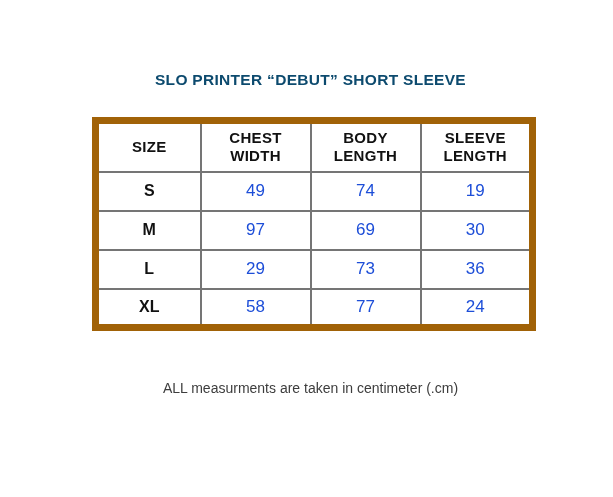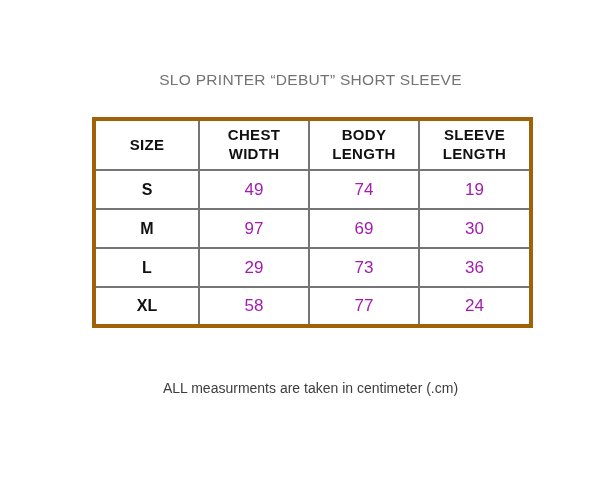--- a/index.html
+++ b/index.html
@@ -13,31 +13,31 @@
   .page {
     position: absolute;
     left: 0; top: 0; width: 613px; height: 497px;
     background: #ffffff;
   }
   .title {
     position: absolute;
     left: 92px; top: 71px; width: 437px;
     text-align: center;
     font-size: 15.5px;
-    font-weight: normal;
+    font-weight: bold;
     letter-spacing: 0.3px;
-    color: #737373;
+    color: #0c4a6e;
   }
   table.size-table {
     position: absolute;
     left: 92px; top: 117px;
     width: 437px;
     border-collapse: collapse;
     table-layout: fixed;
-    border: 4px solid #a16207;
+    border: 7px solid #a16207;
   }
   table.size-table th, table.size-table td {
     border: 2px solid #757575;
     text-align: center;
     vertical-align: middle;
     background: #ffffff;
   }
   col.col-size { width: 105px; }
   col.col-chest { width: 110px; }
   col.col-body { width: 110px; }
@@ -54,21 +54,21 @@
   tbody th.size-cell {
     height: 39px;
     font-size: 16px;
     font-weight: bold;
     color: #111111;
   }
   tbody td.value-cell {
     height: 39px;
     font-size: 17px;
     font-weight: normal;
-    color: #a21caf;
+    color: #1d4ed8;
   }
   .note {
     position: absolute;
     left: 92px; top: 380px; width: 437px;
     text-align: center;
     font-size: 14px;
     color: #3d3d3d;
   }
 </style>
 </head>

